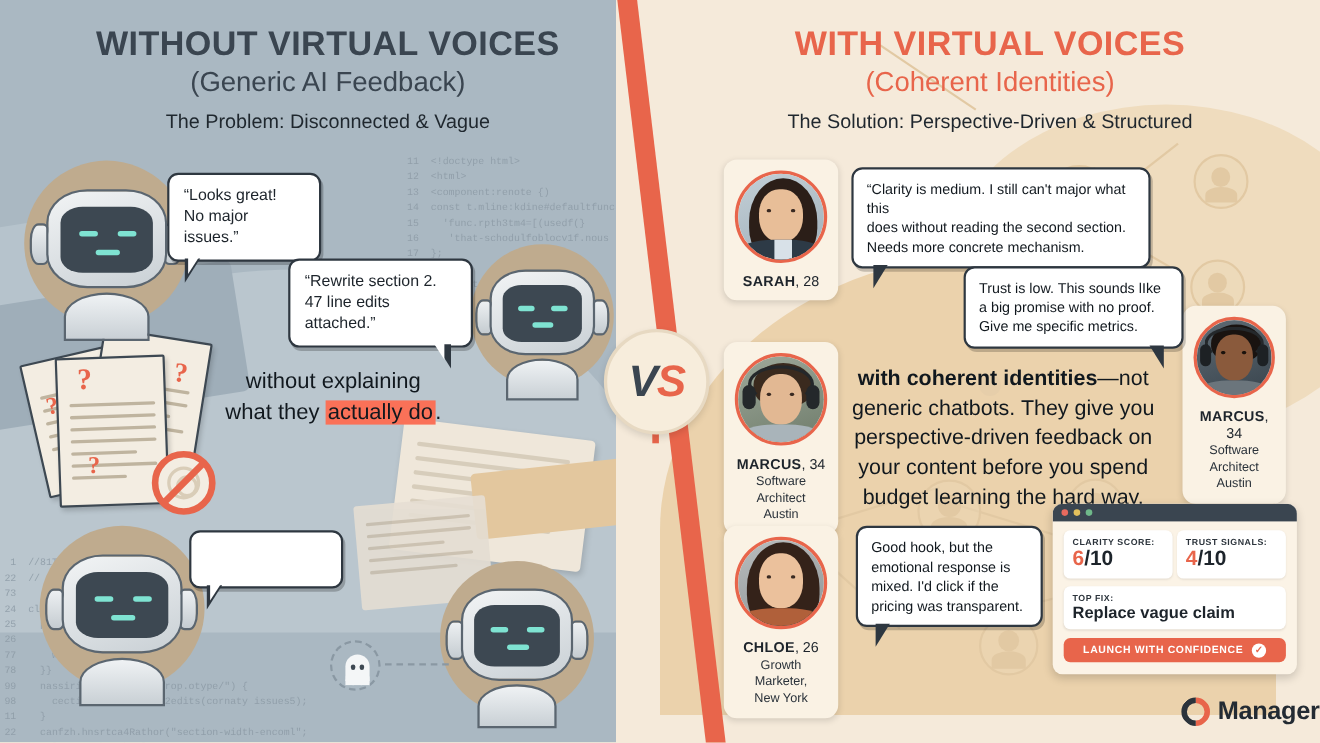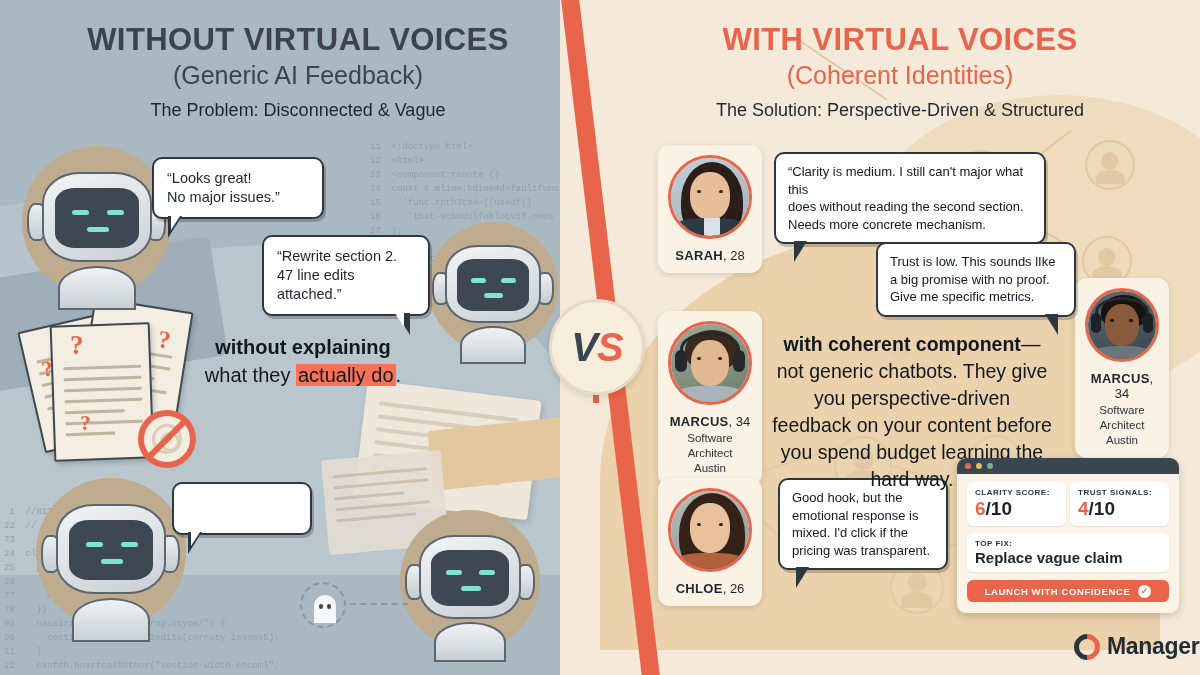--- a/index.html
+++ b/index.html
@@ -109,21 +109,21 @@
   
   .bubble {
     position: absolute; background:#fff; border:2px solid #2E3740;
     border-radius: 10px; padding: 10px 13px;
     font-size: 14.5px; line-height: 19px; color:#1D242B;
     box-shadow: 2px 3px 0 rgba(0,0,0,.22);
   }
   .bubble .tail {
     position:absolute; width:0; height:0;
   }
-  .bub-looks { left: 152px; top: 157px; width: 172px; }
+  .bub-looks { left: 152px; top: 157px; width: 140px; }
   .bub-looks .tail {
     left: 14px; bottom:-21px;
     border-left: 14px solid #2E3740; border-bottom: 22px solid transparent;
   }
   .bub-looks .tail:after {
     content:""; position:absolute; left:-11px; top:-3px;
     border-left: 11px solid #fff; border-bottom: 17px solid transparent;
   }
   .bub-rewrite { left: 262px; top: 235px; width: 168px; }
   .bub-rewrite .tail {
@@ -213,21 +213,21 @@
   }
   .vs-badge span { font-size: 40px; font-weight: bold; font-style: italic; letter-spacing:-1px;}
   .vs-v { color:#3A4550; }
   .vs-s { color:#E8654B; }
 
   
   .lead-left {
     position:absolute; left: 178px; top: 333px; width: 250px; text-align:center;
     font-size: 20px; line-height: 28px; color:#11181E;
   }
-  .lead-left b { font-weight: bold; text-align: right; }
+  .lead-left b { font-weight: normal; text-align: right; }
   .hl { background:#FA7158; padding: 0 2px; }
 
   .lead-right {
     position:absolute; left: 772px; top: 331px; width: 280px; text-align:center;
     font-size: 19.5px; line-height: 27px; color:#11181E;
   }
   .lead-right b { font-weight:bold; }
 
   
   .pcard {
@@ -539,20 +539,24 @@
           <div class="hair" style="left:8px;top:2px;width:66px;height:82px;background:#342219;"></div>
           <div class="face" style="top:12px;width:40px;height:50px;background:#EBC19C;"></div>
           <div class="eye" style="left:26px;top:32px;"></div>
           <div class="eye" style="left:48px;top:32px;"></div>
           <div class="torso" style="top:62px;width:76px;height:26px;background:#B0603A;"></div>
         </div>
       </div>
       <div class="name">
         <b>CHLOE</b><span>, </span><span>26</span>
       </div>
+      <div class="role">
+        <div>Growth Marketer,</div>
+        <div>New York</div>
+      </div>
     </div>
 
     <div class="pcard small" style="left:515px;top:278px;width:94px;">
       <div class="ring">
         <div class="av">
           <div class="bgs" style="background:linear-gradient(160deg,#5E6B74,#39444D)"></div>
           <div class="hair" style="left:13px;top:4px;width:46px;height:34px;background:#191310;"></div>
           <div class="face" style="top:13px;width:34px;height:42px;background:#8A5A3C;"></div>
           <div class="eye" style="left:22px;top:28px;background:#1A120C;"></div>
           <div class="eye" style="left:41px;top:28px;background:#1A120C;"></div>
@@ -621,21 +625,21 @@
     <div></div>
     <div class="tail"></div>
   </div>
 
   <div class="lead-left">
     <b>without explaining</b><br>
     <span>what they </span><span class="hl">actually do</span><span>.</span>
   </div>
 
   <div class="lead-right">
-    <b>with coherent component</b><span>—not generic chatbots. They give you perspective-driven feedback on your content before you spend budget learning the hard way.</span>
+    <b>with coherent identities</b><span>—not generic chatbots. They give you perspective-driven feedback on your content before you spend budget learning the hard way.</span>
   </div>
 
   <div class="vs-wrap">
     <div class="vs-stick"></div>
     <div class="vs-badge">
       <span class="vs-v">V</span>
         <span class="vs-s">S</span>
     </div>
   </div>
 

